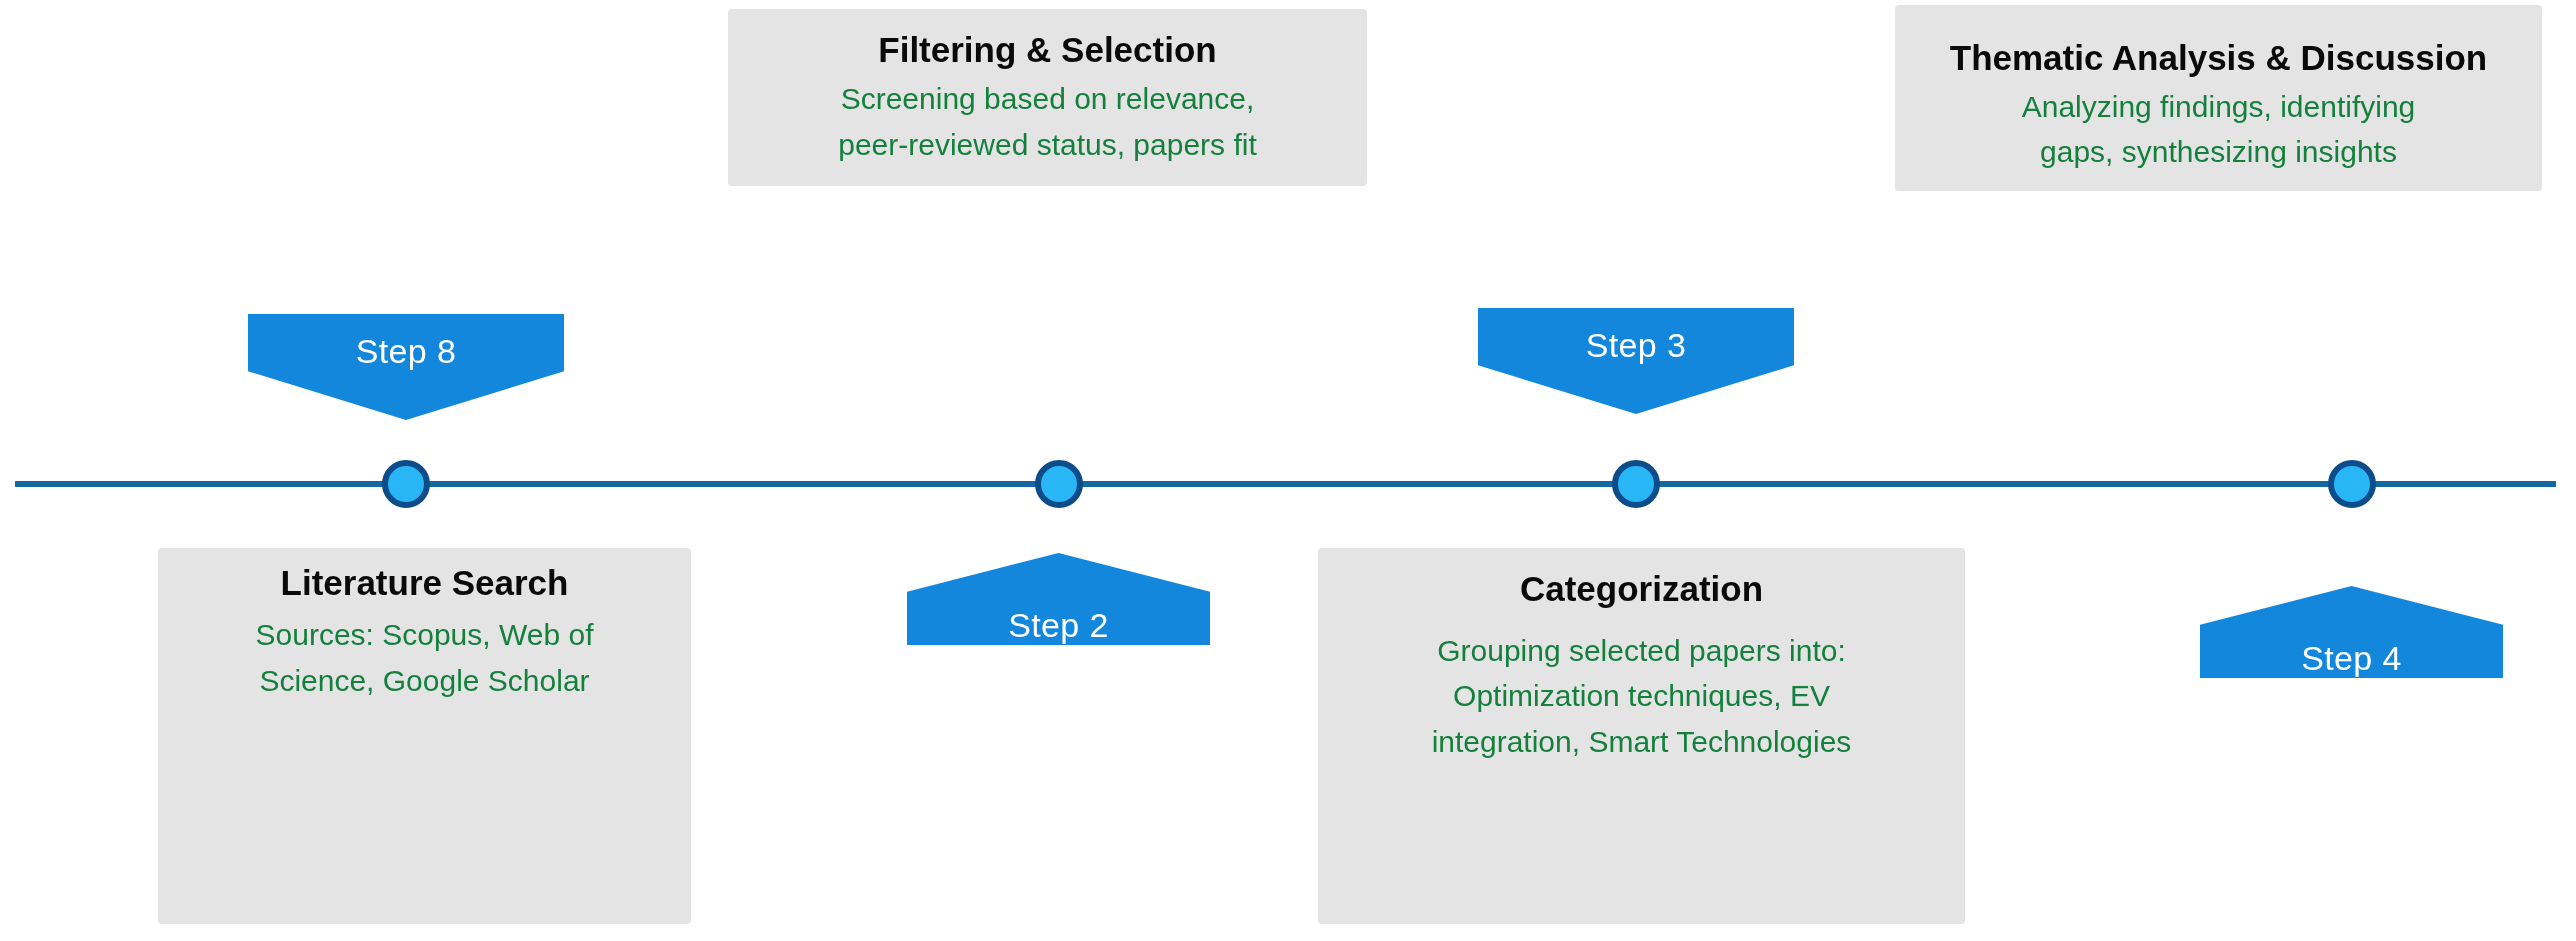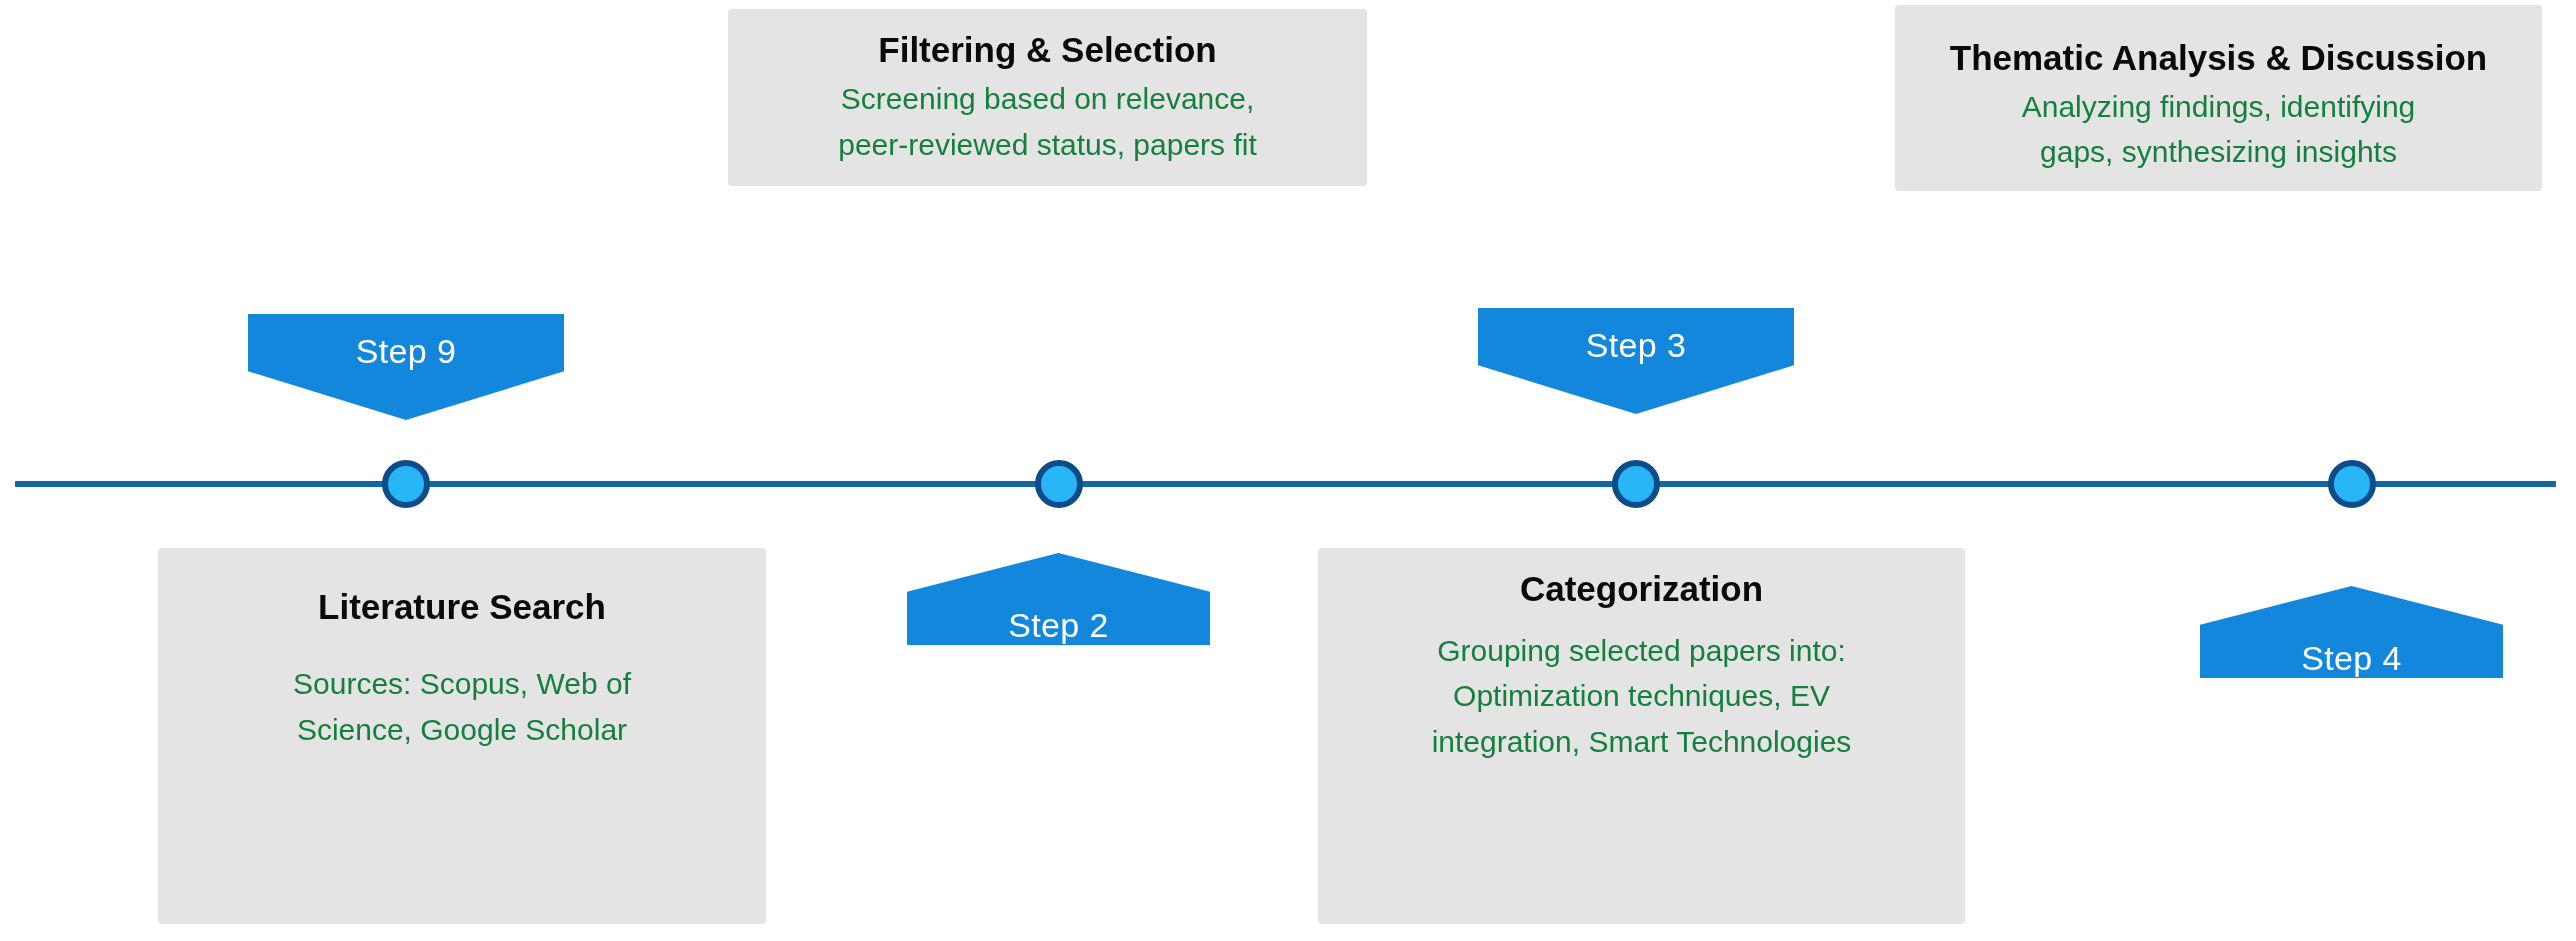--- a/index.html
+++ b/index.html
@@ -126,39 +126,39 @@
   </div>
 
   <div class="info-card" style="left:1895px; top:4.6px; width:647px; height:186px; padding-top:32px;">
     <div class="card-title" style="max-width:554px;">Thematic Analysis &amp; Discussion</div>
     <div class="card-body">
       <span class="bl">Analyzing findings, identifying</span>
       <span class="bl">gaps, synthesizing insights</span>
     </div>
   </div>
 
-  <div class="info-card" style="left:158px; top:548px; width:608px; height:376px; padding-top:38px;">
+  <div class="info-card" style="left:158px; top:548px; width:533px; height:376px; padding-top:14px;">
     <div class="card-title">Literature Search</div>
-    <div class="card-body" style="margin-top:28px;">
+    <div class="card-body" style="margin-top:3px;">
       <span class="bl">Sources: Scopus, Web of</span>
       <span class="bl">Science, Google Scholar</span>
     </div>
   </div>
 
   <div class="info-card" style="left:1318px; top:548px; width:647px; height:376px; padding-top:20px;">
     <div class="card-title">Categorization</div>
     <div class="card-body" style="margin-top:12.3px;">
       <span class="bl">Grouping selected papers into:</span>
       <span class="bl">Optimization techniques, EV</span>
       <span class="bl">integration, Smart Technologies</span>
     </div>
   </div>
 
   <div class="step-badge down" style="left:406px; top:314px;">
-    <span>Step 9</span>
+    <span>Step 8</span>
   </div>
 
   <div class="step-badge up" style="left:1059px; top:553px;">
     <span>Step 2</span>
   </div>
 
   <div class="step-badge down" style="left:1636px; top:308px;">
     <span>Step 3</span>
   </div>
 

